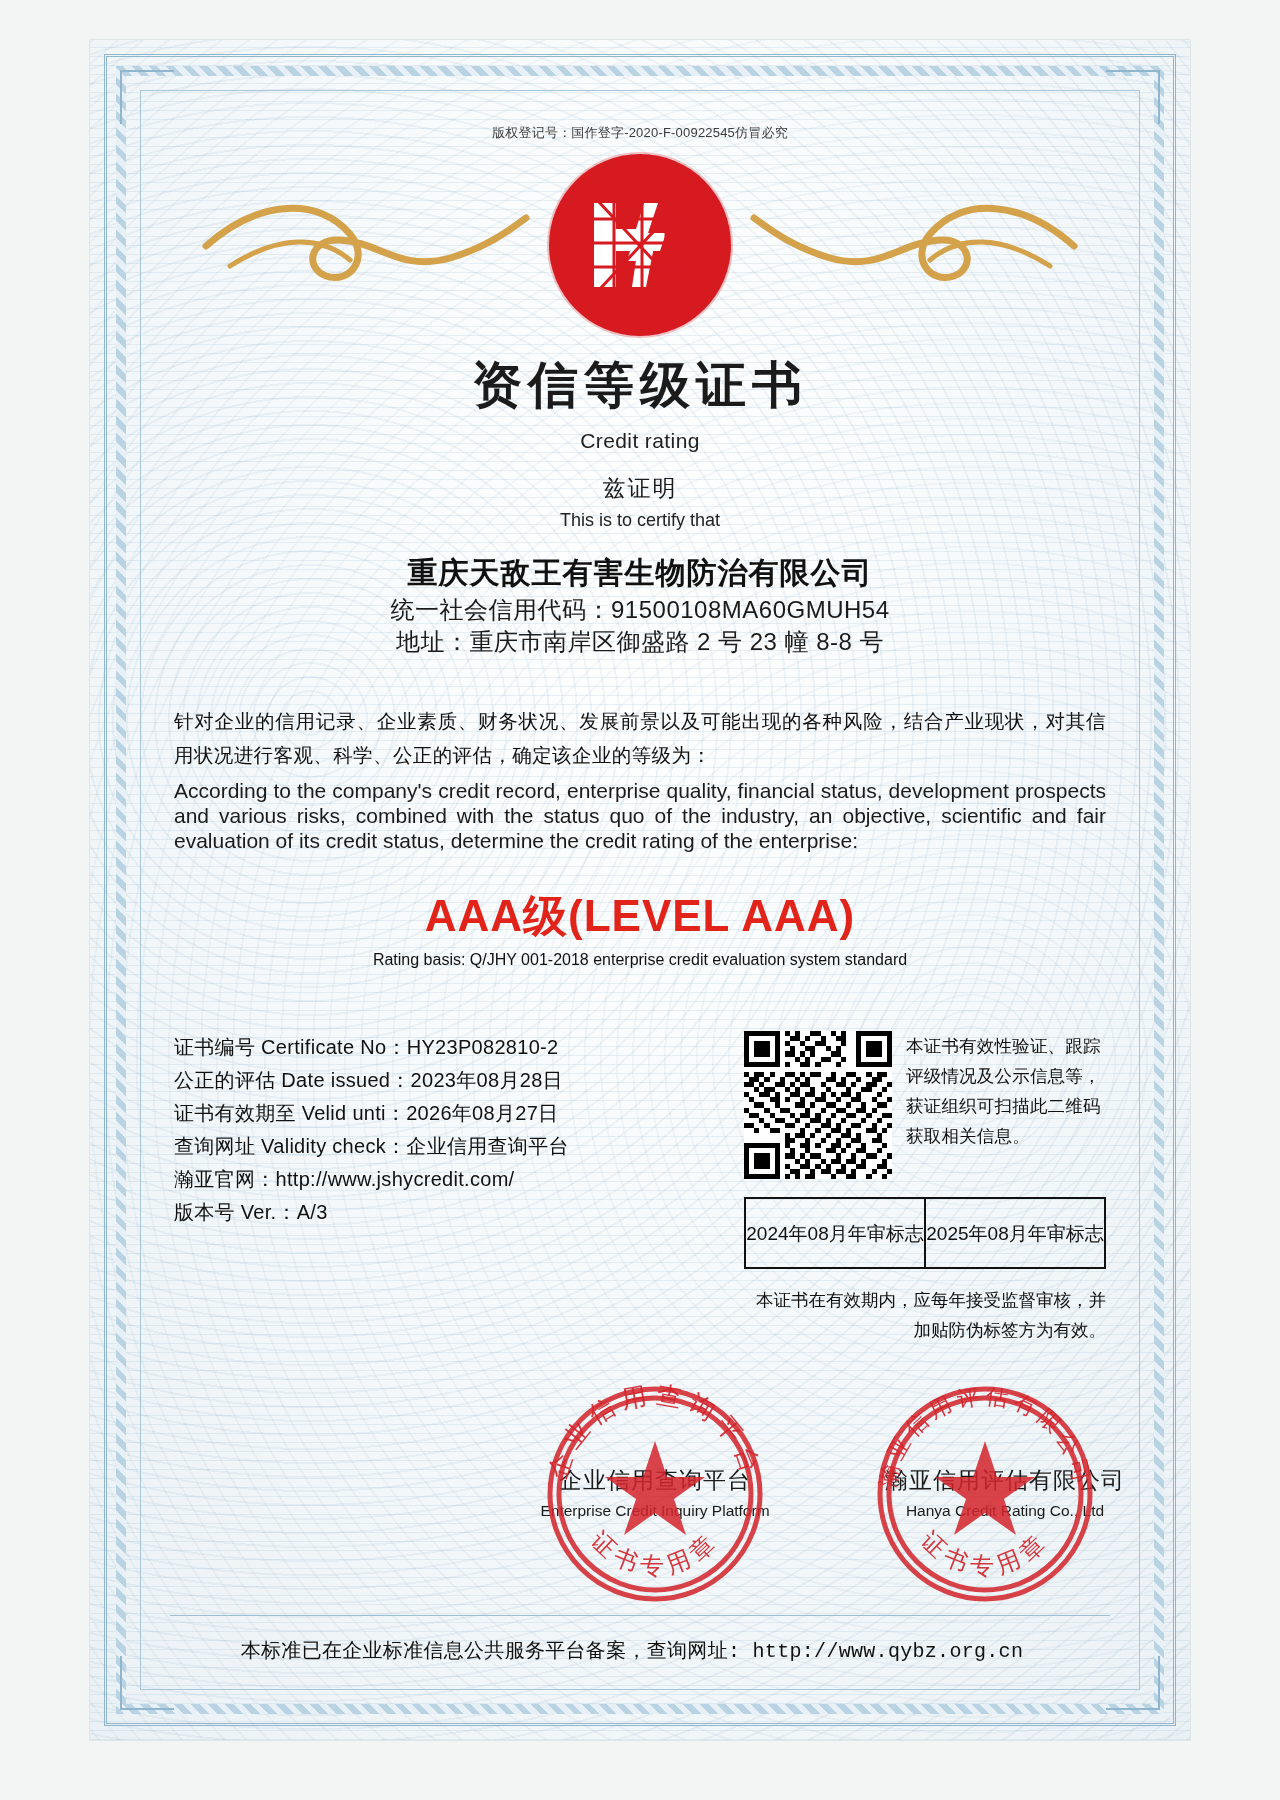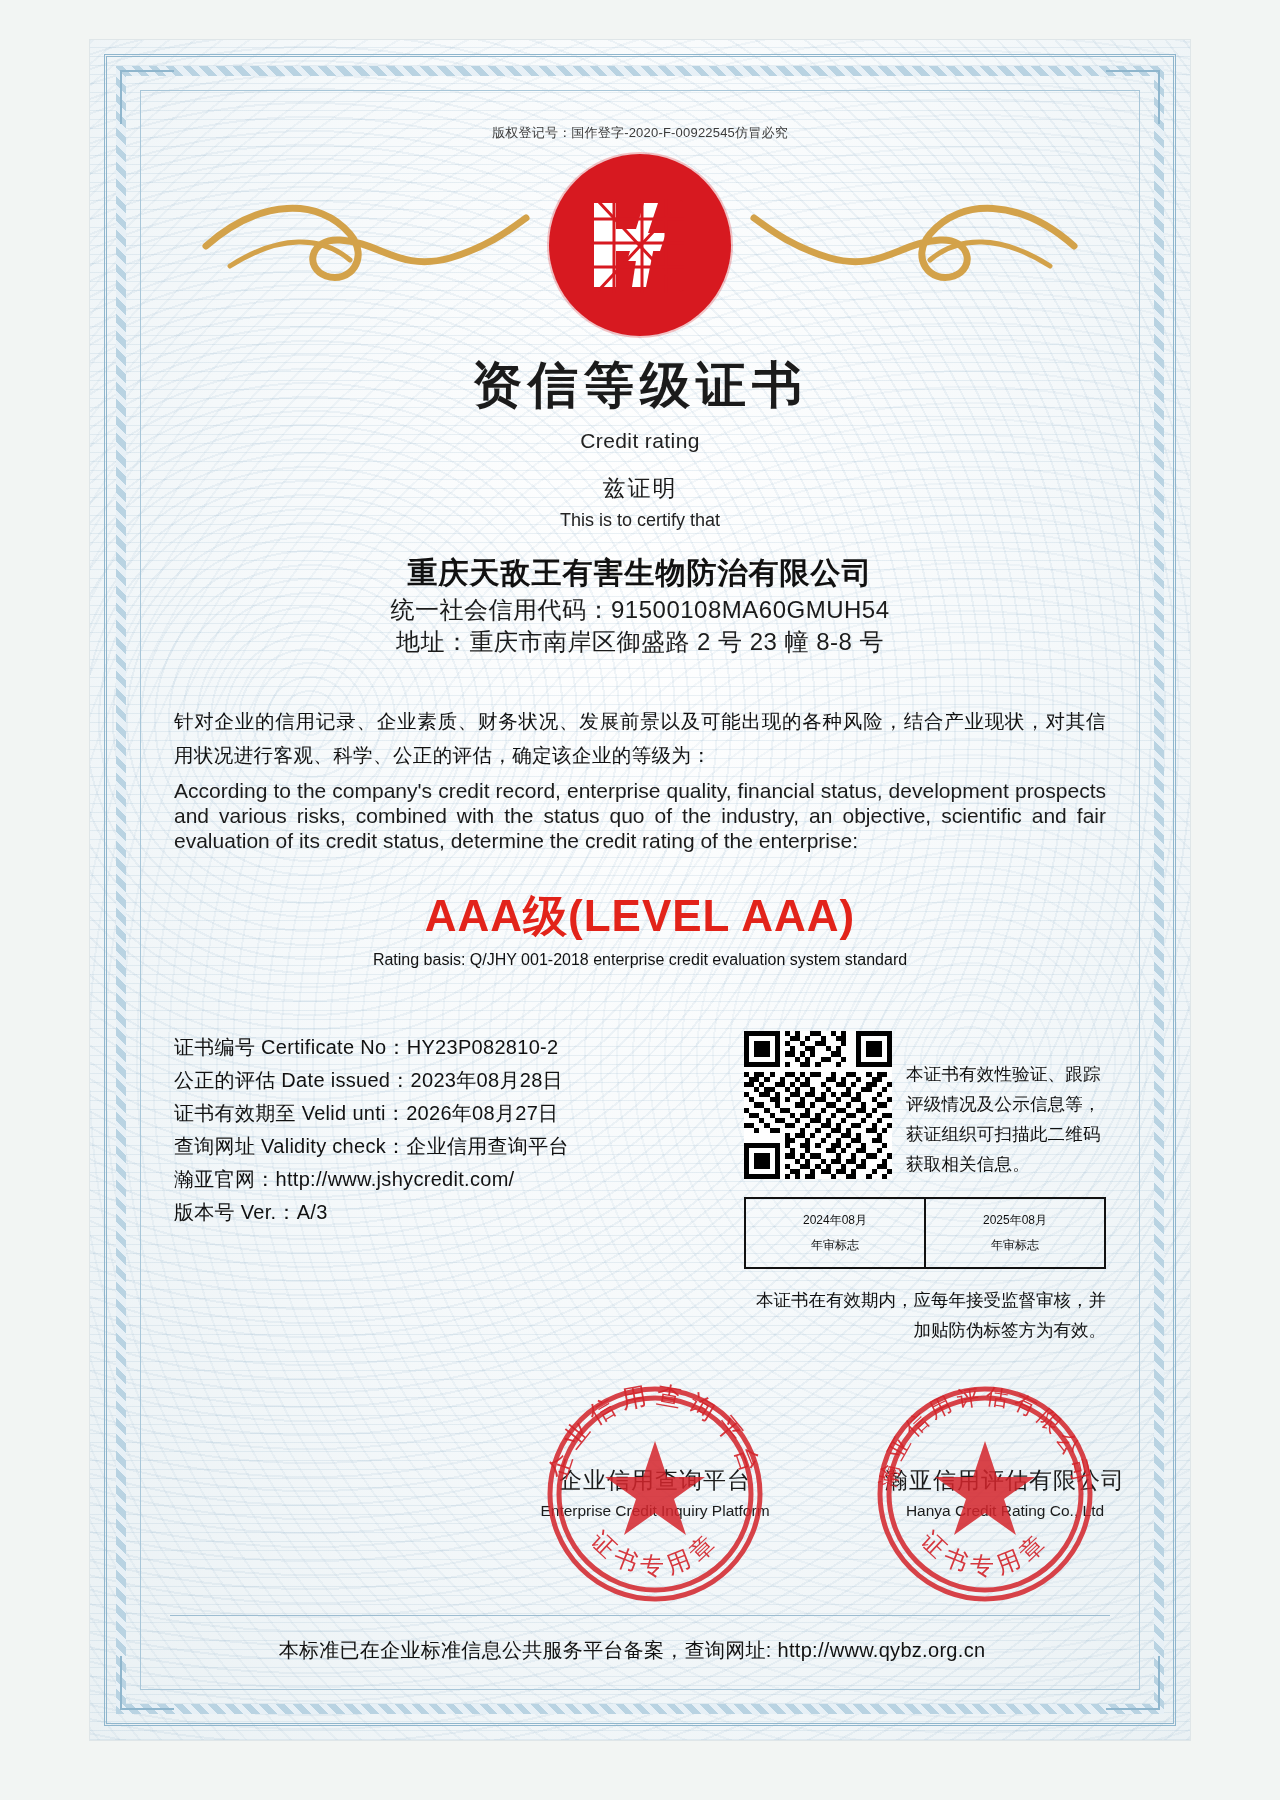--- a/index.html
+++ b/index.html
@@ -105,35 +105,35 @@
     margin-top:34px;letter-spacing:1px;
   }
   .basis-cn{text-align:center;font-size:16px;color:#111;margin-top:18px;}
   .basis-en{text-align:center;font-size:16px;color:#111;margin-top:5px;}
 
   
   .info-wrap{display:flex;margin-top:46px;padding:16px 14px;}
   .info-left{width:560px;}
   .info-line{font-size:20px;color:#111;line-height:33px;letter-spacing:.3px;}
   .info-right{flex:1;display:flex;flex-direction:column;padding-left:10px;}
-  .qr-row{display:flex;align-items:flex-end;}
+  .qr-row{display:flex;}
   .qr{
     width:148px;height:148px;flex:none;
     background:#fff;
     display:block;
   }
   .qr svg{display:block;width:148px;height:148px;}
   .qr-note{
     margin-left:14px;font-size:17.5px;line-height:30px;color:#111;letter-spacing:.2px;
   }
   .stamp-boxes{display:flex;margin-top:18px;}
   .stamp-box{
     flex:1;border:2px solid #111;height:68px;
-    display:flex;flex-direction:column;align-items:center;justify-content:center;
-    font-size:12px;color:#111;line-height:25px;
+    display:flex;flex-direction:row;align-items:center;justify-content:center;
+    font-size:19px;color:#111;line-height:25px;
   }
   .stamp-box + .stamp-box{border-left:none;}
   .audit-note{margin-top:16px;font-size:17.5px;line-height:30px;color:#111;text-align:right;}
 
   
   .seals{position:relative;height:250px;margin-top:8px;}
   .seal{
     position:absolute;top:0;width:250px;height:250px;
   }
   .seal.left{left:370px;}
@@ -143,21 +143,21 @@
     position:absolute;left:340px;top:96px;width:660px;text-align:center;
   }
   .sig-row{display:flex;justify-content:space-between;}
   .sig-block{width:310px;}
   .sig-cn{font-size:23px;color:#1b1b1b;letter-spacing:1px;}
   .sig-en{font-size:15.5px;color:#1b1b1b;margin-top:6px;}
 
   
   .footer{
     position:absolute;left:0;right:16px;bottom:18px;
-    text-align:center;font-size:20px;color:#111;letter-spacing:.3px;
+    text-align:center;font-size:20px;color:#111;letter-spacing:.3px;font-family:Liberation Mono, monospace;
   }
   .footer-rule{
     position:absolute;left:10px;right:10px;bottom:66px;height:1px;background:#9dbdd1;
   }
 </style>
 </head>
 <body>
 
 <div class="page">
   <div class="guilloche"></div>

